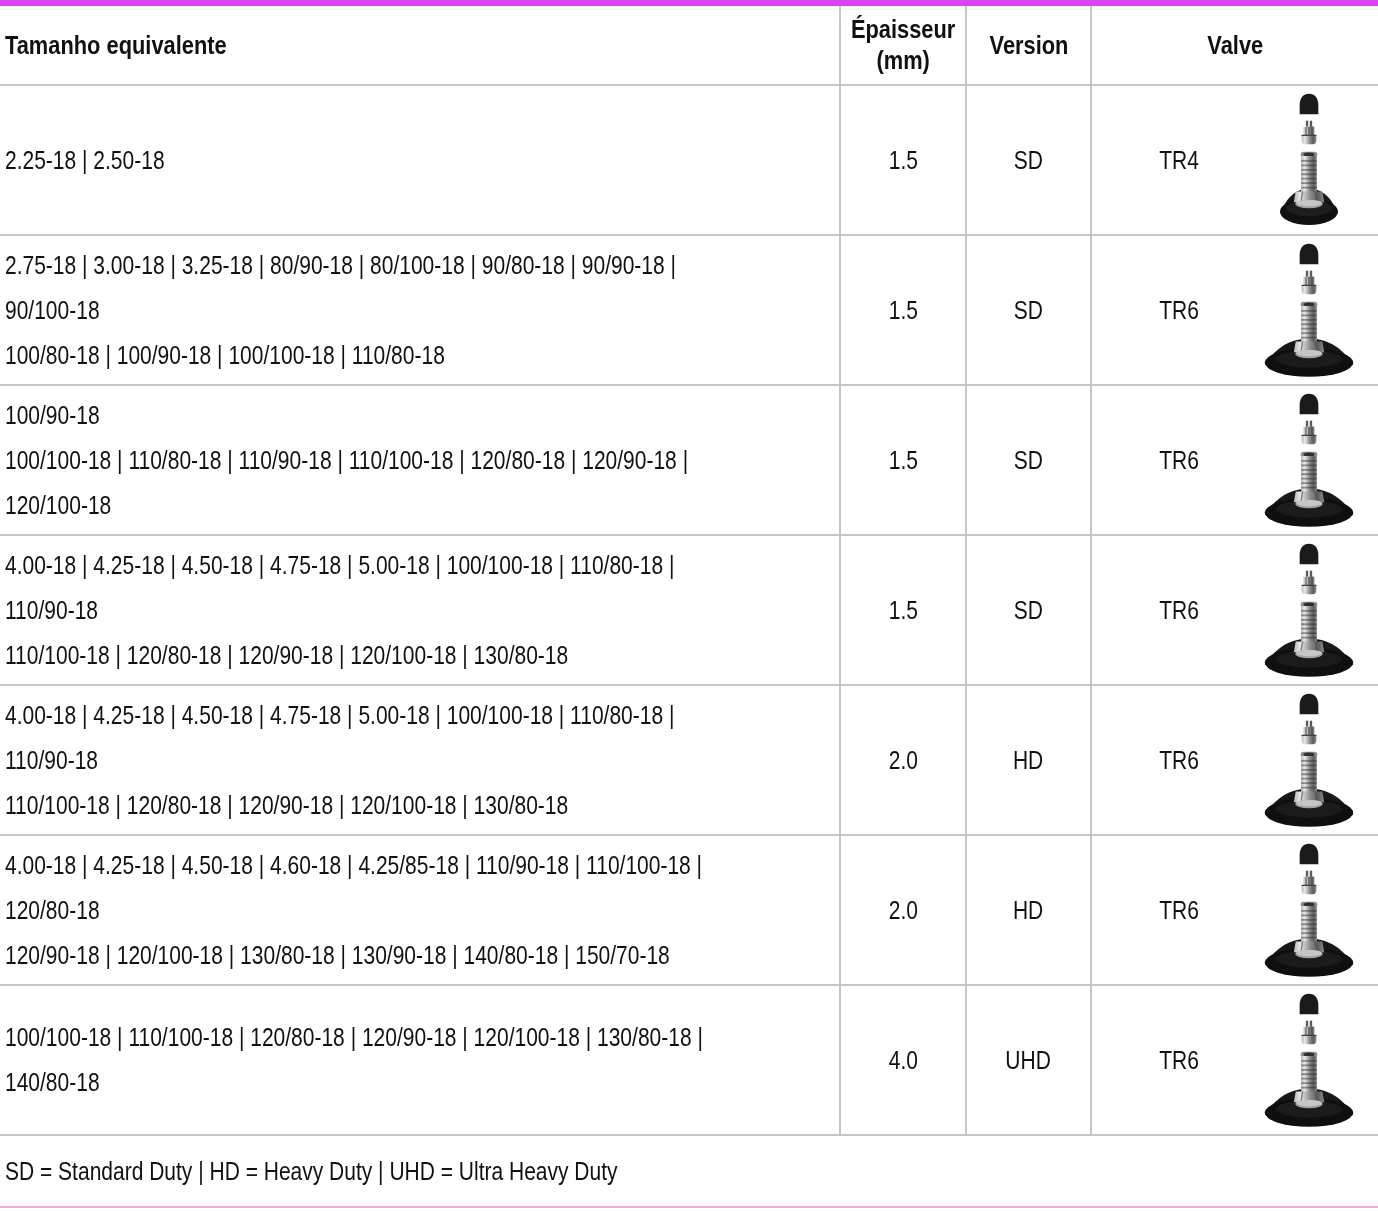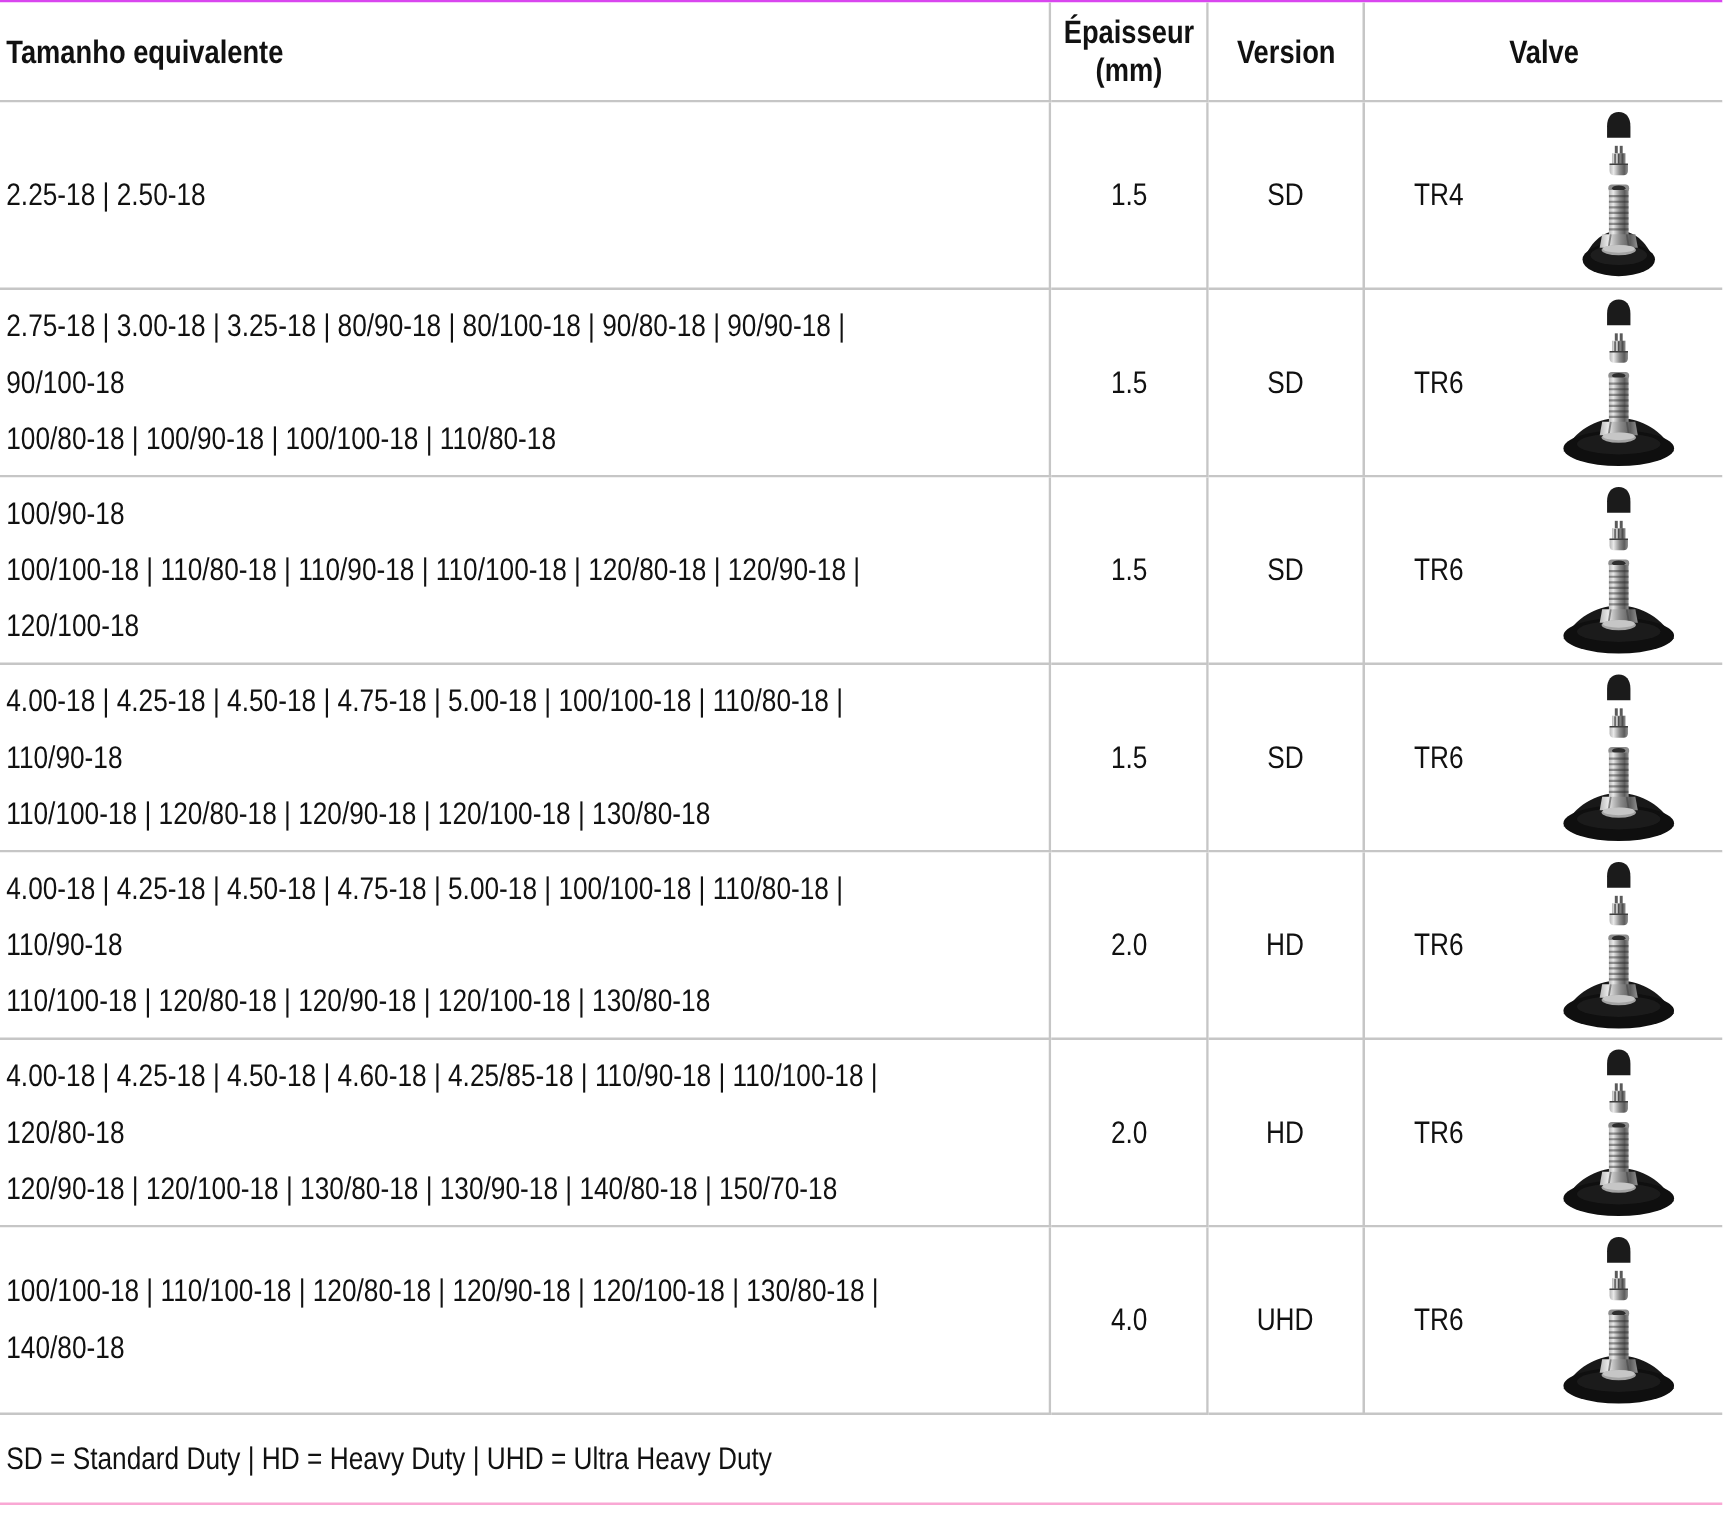--- a/index.html
+++ b/index.html
@@ -5,21 +5,21 @@
   html,body { margin:0; padding:0; }
   body {
     width:1378px; height:1211px; background:#ffffff;
     font-family:"Liberation Sans", sans-serif; color:#111111;
     overflow:hidden;
   }
   .table {
     display:grid;
     grid-template-columns:841px 126px 125px 286px;
     grid-template-rows:80px repeat(7,150px);
-    border-top:2px solid #d946ef;
+    border-top:6px solid #d946ef;
   }
   .row { display:contents; }
   .cell {
     border-bottom:2px solid #c6c6c6;
     display:flex; align-items:center; overflow:hidden;
     background:#ffffff;
   }
   .cb { border-right:2px solid #c6c6c6; }
   .left { padding-left:5px; }
   .center { justify-content:center; }
@@ -36,21 +36,21 @@
     transform:scaleX(0.84);
     transform-origin:0 50%;
     white-space:pre-line;
     text-align:left;
   }
   .sizes-text {
     font-size:25px; line-height:45px;
     width:1000px;
   }
   .val { font-size:25px; }
-  .cell.valve { padding-left:14px;align-items:center; }
+  .cell.valve { padding-left:42px;align-items:center; }
   .valve-label { width:90px; font-size:25px; flex:0 0 auto; }
   .valve-fig { flex:1; display:flex; justify-content:center; transform:translateX(8px); }
   .valve-fig svg { width:118px; height:138px; display:block; }
   .footer {
     height:70px; display:flex; align-items:center;
     padding-left:5px; border-bottom:2px solid #f9a8d4;
   }
   .footer-text { font-size:25px; }
   .defs-holder { position:absolute; width:0; height:0; }
 </style>

